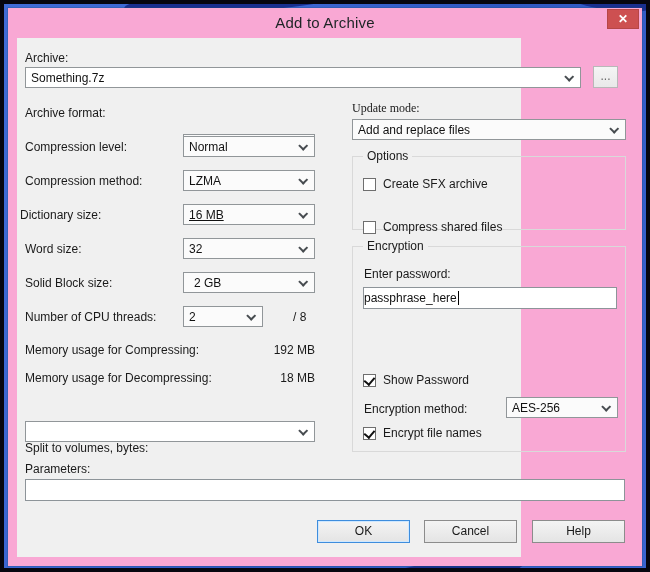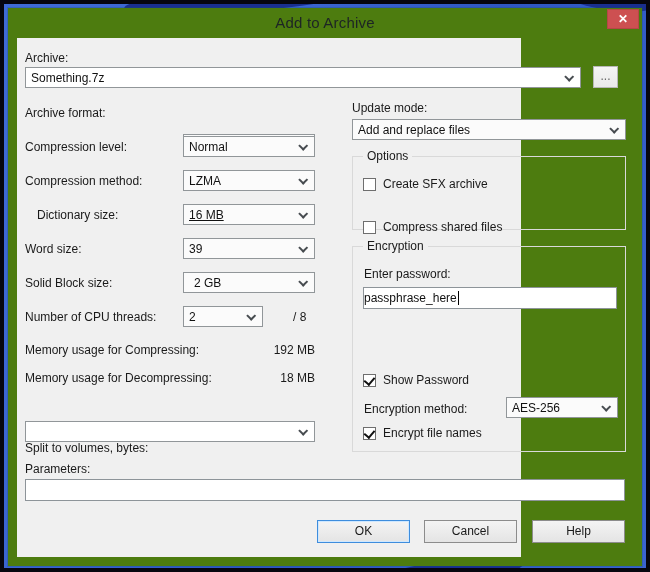--- a/index.html
+++ b/index.html
@@ -17,21 +17,21 @@
     overflow:hidden;
   }
   .wave { position:absolute; background:#192f8f; }
   .wave.w1 { left:120px; top:-16px; width:230px; height:24px; transform:rotate(-4deg); border-radius:50%; }
   .wave.w2 { left:560px; top:-14px; width:90px; height:20px; transform:rotate(8deg); border-radius:50%; }
   .wave.w3 { left:380px; bottom:-14px; width:140px; height:22px; transform:rotate(-6deg); border-radius:50%; }
 
   
   .window {
     position:absolute; left:8px; top:8px; width:634px; height:558px;
-    background:#4d7c0f;
+    background:#f9a8d4;
     box-shadow:0 0 0 1px rgba(20,80,110,.25);
   }
   .titlebar { position:absolute; left:0; top:0; width:100%; height:30px; }
   .title {
     position:absolute; left:0; right:0; top:6px; text-align:center;
     font-size:15px; color:#1d2425; letter-spacing:.2px;
   }
   .close-btn {
     position:absolute; top:1px; right:3px; width:32px; height:20px;
     background:#cd5051; border:1px solid #b64647; color:#fff;
@@ -137,29 +137,29 @@
       <span>Normal</span>
         <span class="chev"></span>
     </div>
 
     <div class="abs lbl" style="left:8px; top:136px;">Compression method:</div>
     <div class="combo" style="left:166px; top:132px; width:132px;">
       <span>LZMA</span>
         <span class="chev"></span>
     </div>
 
-    <div class="abs lbl" style="left:20px; top:170px;">Dictionary size:</div>
+    <div class="abs lbl" style="left:3px; top:170px;">Dictionary size:</div>
     <div class="combo" style="left:166px; top:166px; width:132px;text-decoration:underline;">
       <span>16 MB</span>
         <span class="chev"></span>
     </div>
 
     <div class="abs lbl" style="left:8px; top:204px;">Word size:</div>
     <div class="combo" style="left:166px; top:200px; width:132px;">
-      <span>39</span>
+      <span>32</span>
         <span class="chev"></span>
     </div>
 
     <div class="abs lbl" style="left:8px; top:238px;">Solid Block size:</div>
     <div class="combo" style="left:166px; top:234px; width:132px;padding-left:10px;">
       <span>2 GB</span>
         <span class="chev"></span>
     </div>
 
     <div class="abs lbl" style="left:8px; top:272px;">Number of CPU threads:</div>
@@ -179,21 +179,21 @@
     <div class="combo white" style="left:8px; top:383px; width:290px;">
       <span></span>
       <span class="chev"></span>
     </div>
 
     <div class="abs lbl" style="left:8px; top:424px;">Parameters:</div>
     <div class="textinput" style="left:8px; top:441px; width:600px; height:22px;">
       <span></span>
     </div>
 
-    <div class="abs lbl" style="left:335px; top:63px;">Update mode:</div>
+    <div class="abs lbl" style="left:335px; top:63px;font-family:Liberation Serif, serif;">Update mode:</div>
     <div class="combo" style="left:335px; top:81px; width:274px;">
       <span>Add and replace files</span>
       <span class="chev"></span>
     </div>
 
     <div class="group" style="left:335px; top:118px; width:274px; height:74px;">
       <div class="group-title">Options</div>
       <div class="cbrow" style="left:10px; top:20px;">
         <span class="cbox"></span>
         <span class="lbl">Create SFX archive</span>

